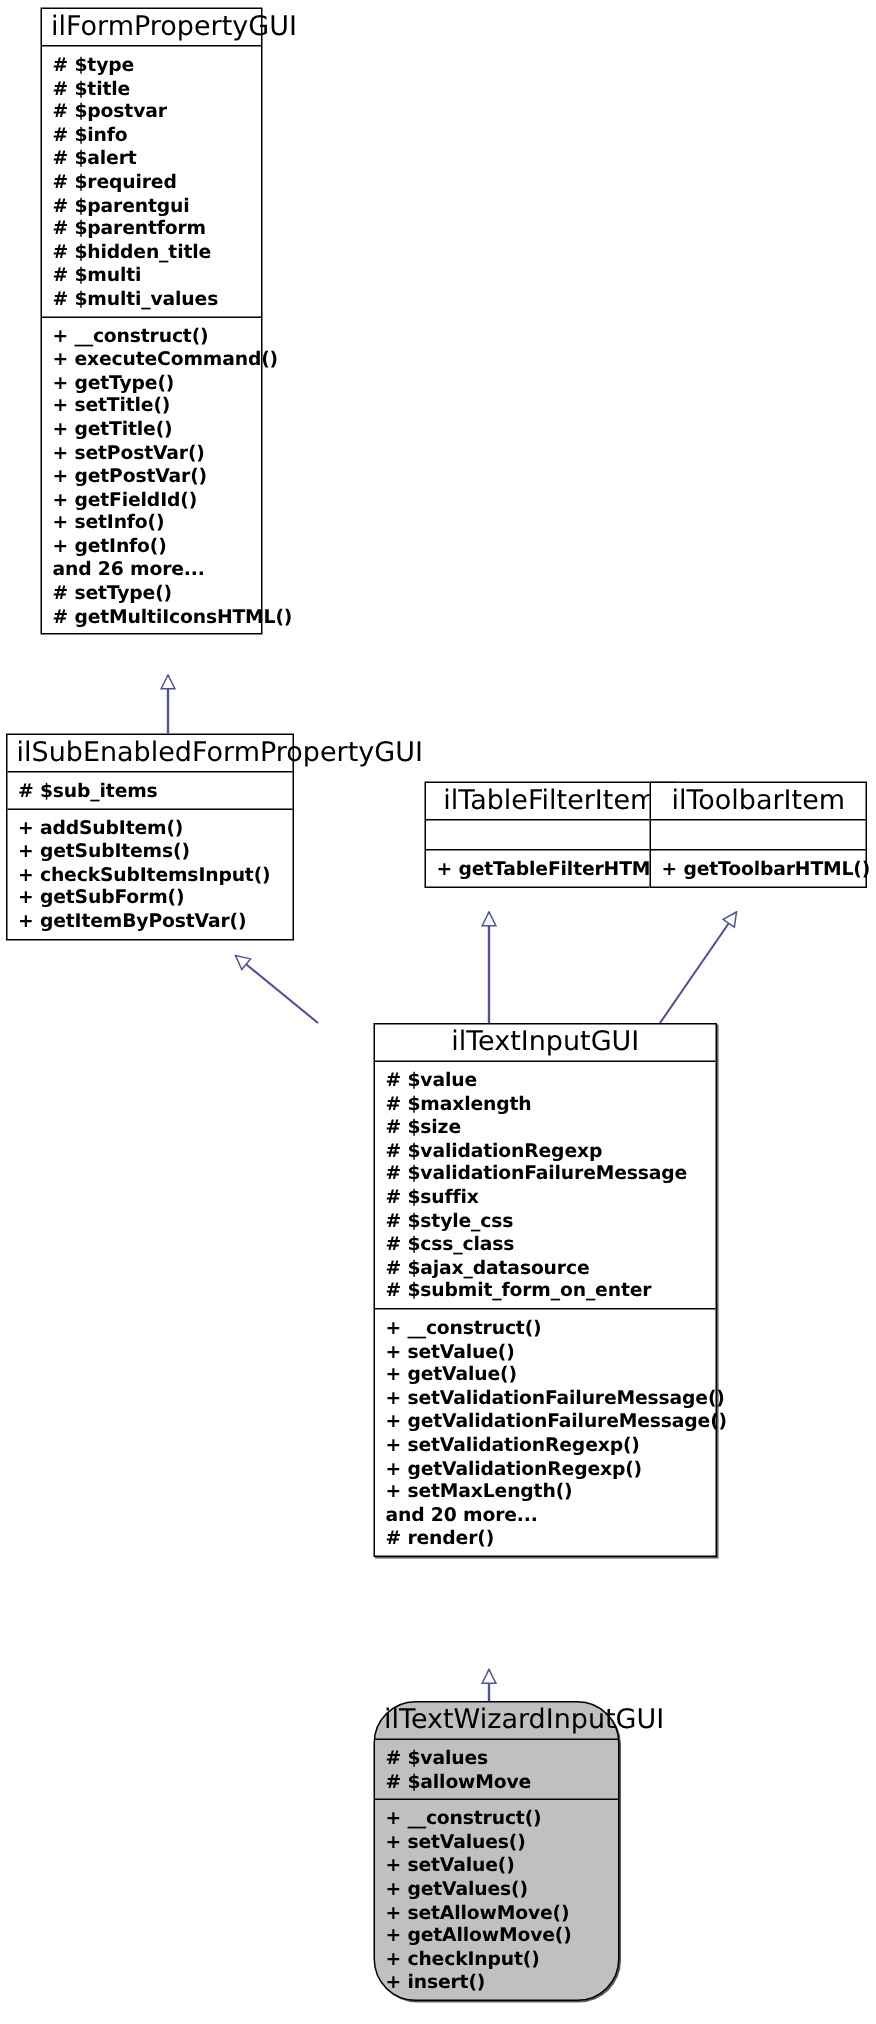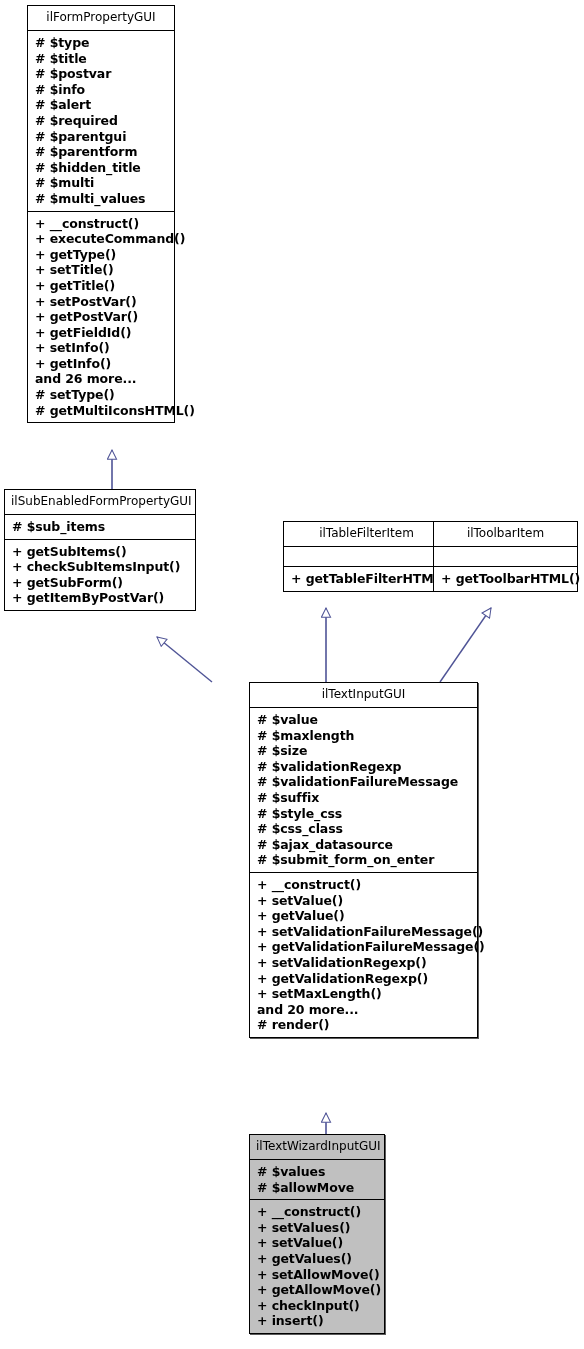--- a/index.html
+++ b/index.html
@@ -49,21 +49,21 @@
     box-shadow: 1px 1px 0 0 #5a5a5a;
   }
   .uml-class.thick {
     border: 1px solid #000000;
     box-shadow: 1px 1px 0 0 #5a5a5a;
   }
 
   .uml-title {
     text-align: center;
     padding: 4px 6px 5px 6px;
-    font-size: 12px;
+    font-size: 18px;
     line-height: 15px;
     white-space: nowrap;
     border-bottom: 1px solid #000000;
   }
   .uml-compartment {
     padding: 4px 0 4px 0;
     border-bottom: 1px solid #000000;
     font-weight: bold;
   }
   .uml-compartment:last-child {
@@ -80,21 +80,21 @@
     line-height: 15.6px;
     letter-spacing: -0.1px;
   }
 
   
   .c-form      { left: 27px;  top: 5px;    width: 148px; }
   .c-subform   { left: 4px;   top: 489px;  width: 192px; }
   .c-tablefilt { left: 243px; top: 521px;  width: 167px; margin-left: 40px; }
   .c-toolbar   { left: 433px; top: 521px;  width: 145px; }
   .c-textinput { left: 211px; top: 682px;  width: 229px; margin-left: 38px; }
-  .c-wizard    { left: 249px; top: 1134px; width: 136px; }
+  .c-wizard    { left: 249px; top: 1134px; width: 164px; border-radius: 28px; }
 </style>
 </head>
 <body>
 
 <div id="diagram">
 
   <svg id="connectors" viewBox="0 0 584 1349" width="584" height="1349" xmlns="http://www.w3.org/2000/svg">
     <defs>
       <marker id="hollow-tri" viewBox="0 0 12 12" refX="11" refY="6" markerWidth="11" markerHeight="11" orient="auto-start-reverse" markerUnits="userSpaceOnUse">
         <path d="M 1 1 L 11 6 L 1 11 z" fill="#ffffff" stroke="#4f5496" stroke-width="1.1"></path>
@@ -158,20 +158,21 @@
         <div class="uml-row"># getMultiIconsHTML()</div>
       </div>
   </div>
 
   <div class="uml-class c-subform">
     <div class="uml-title">ilSubEnabledFormPropertyGUI</div>
     <div class="uml-compartment">
         <div class="uml-row"># $sub_items</div>
       </div>
     <div class="uml-compartment">
+        <div class="uml-row">+ addSubItem()</div>
         <div class="uml-row">+ getSubItems()</div>
         <div class="uml-row">+ checkSubItemsInput()</div>
         <div class="uml-row">+ getSubForm()</div>
         <div class="uml-row">+ getItemByPostVar()</div>
       </div>
   </div>
 
   <div class="uml-class c-tablefilt">
     <div class="uml-title">ilTableFilterItem</div>
     <div class="uml-compartment empty"></div>

